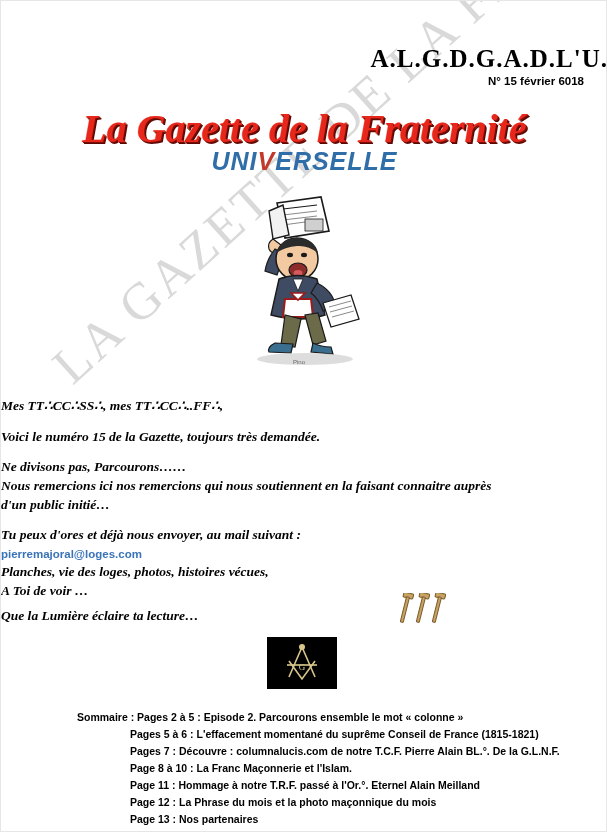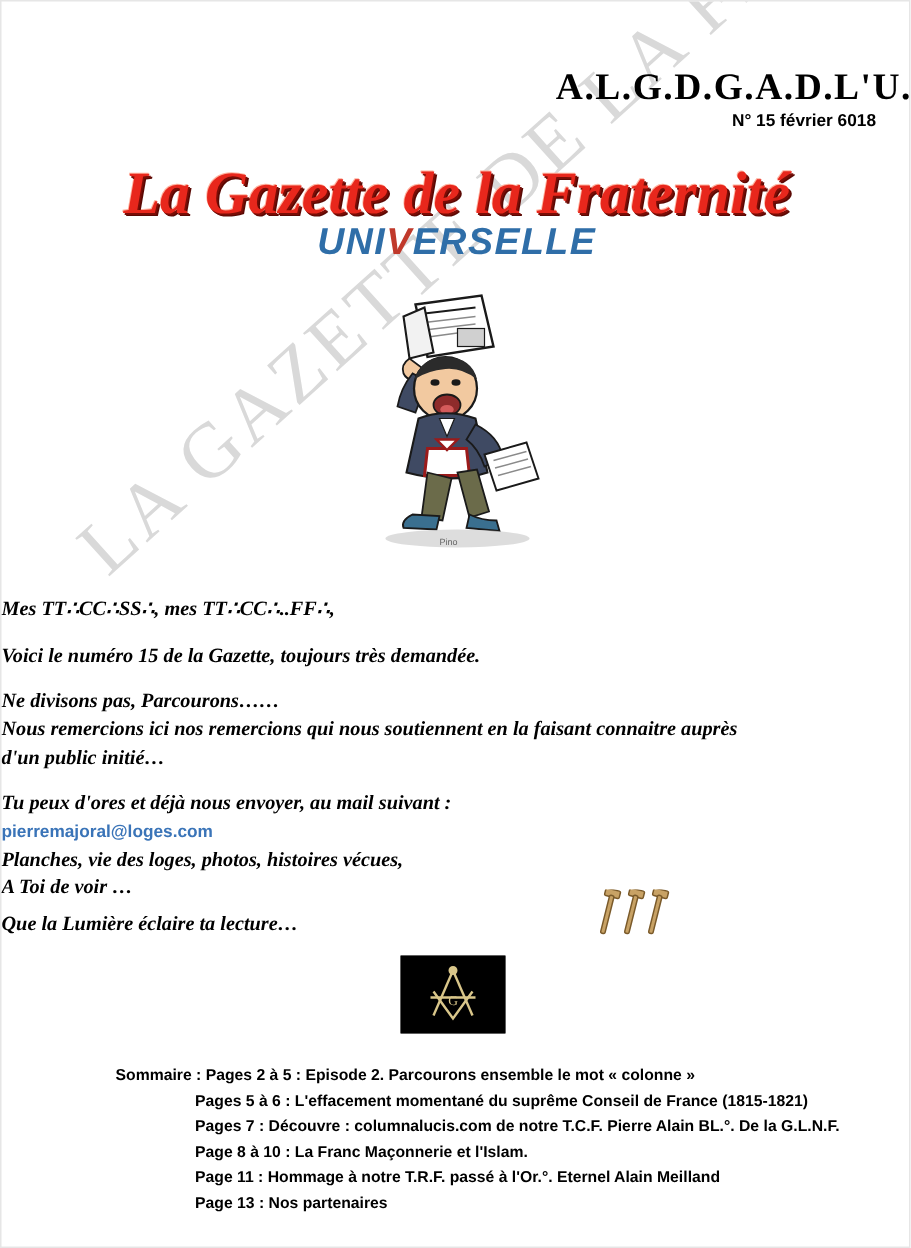--- a/index.html
+++ b/index.html
@@ -291,16 +291,17 @@
     </g>
     <text x="35" y="33" font-size="9" fill="#d9c68a" text-anchor="middle" font-family="Liberation Serif, serif">G</text>
   </svg>
 
   <div class="sommaire">
     <div>Sommaire : Pages 2 à 5 : Episode 2. Parcourons ensemble le mot « colonne »</div>
     <div class="indent">Pages 5 à 6 : L'effacement momentané du suprême Conseil de France (1815-1821)</div>
     <div class="indent">Pages 7 : Découvre : columnalucis.com de notre T.C.F. Pierre Alain BL.°. De la G.L.N.F.</div>
     <div class="indent">Page 8 à 10 : La Franc Maçonnerie et l'Islam.</div>
     <div class="indent">Page 11 : Hommage à notre T.R.F. passé à l'Or.°. Eternel Alain Meilland</div>
+    <div class="indent">Page 12 : La Phrase du mois et la photo maçonnique du mois</div>
     <div class="indent">Page 13 : Nos partenaires</div>
   </div>
 
 </div>
 
 </body></html>

